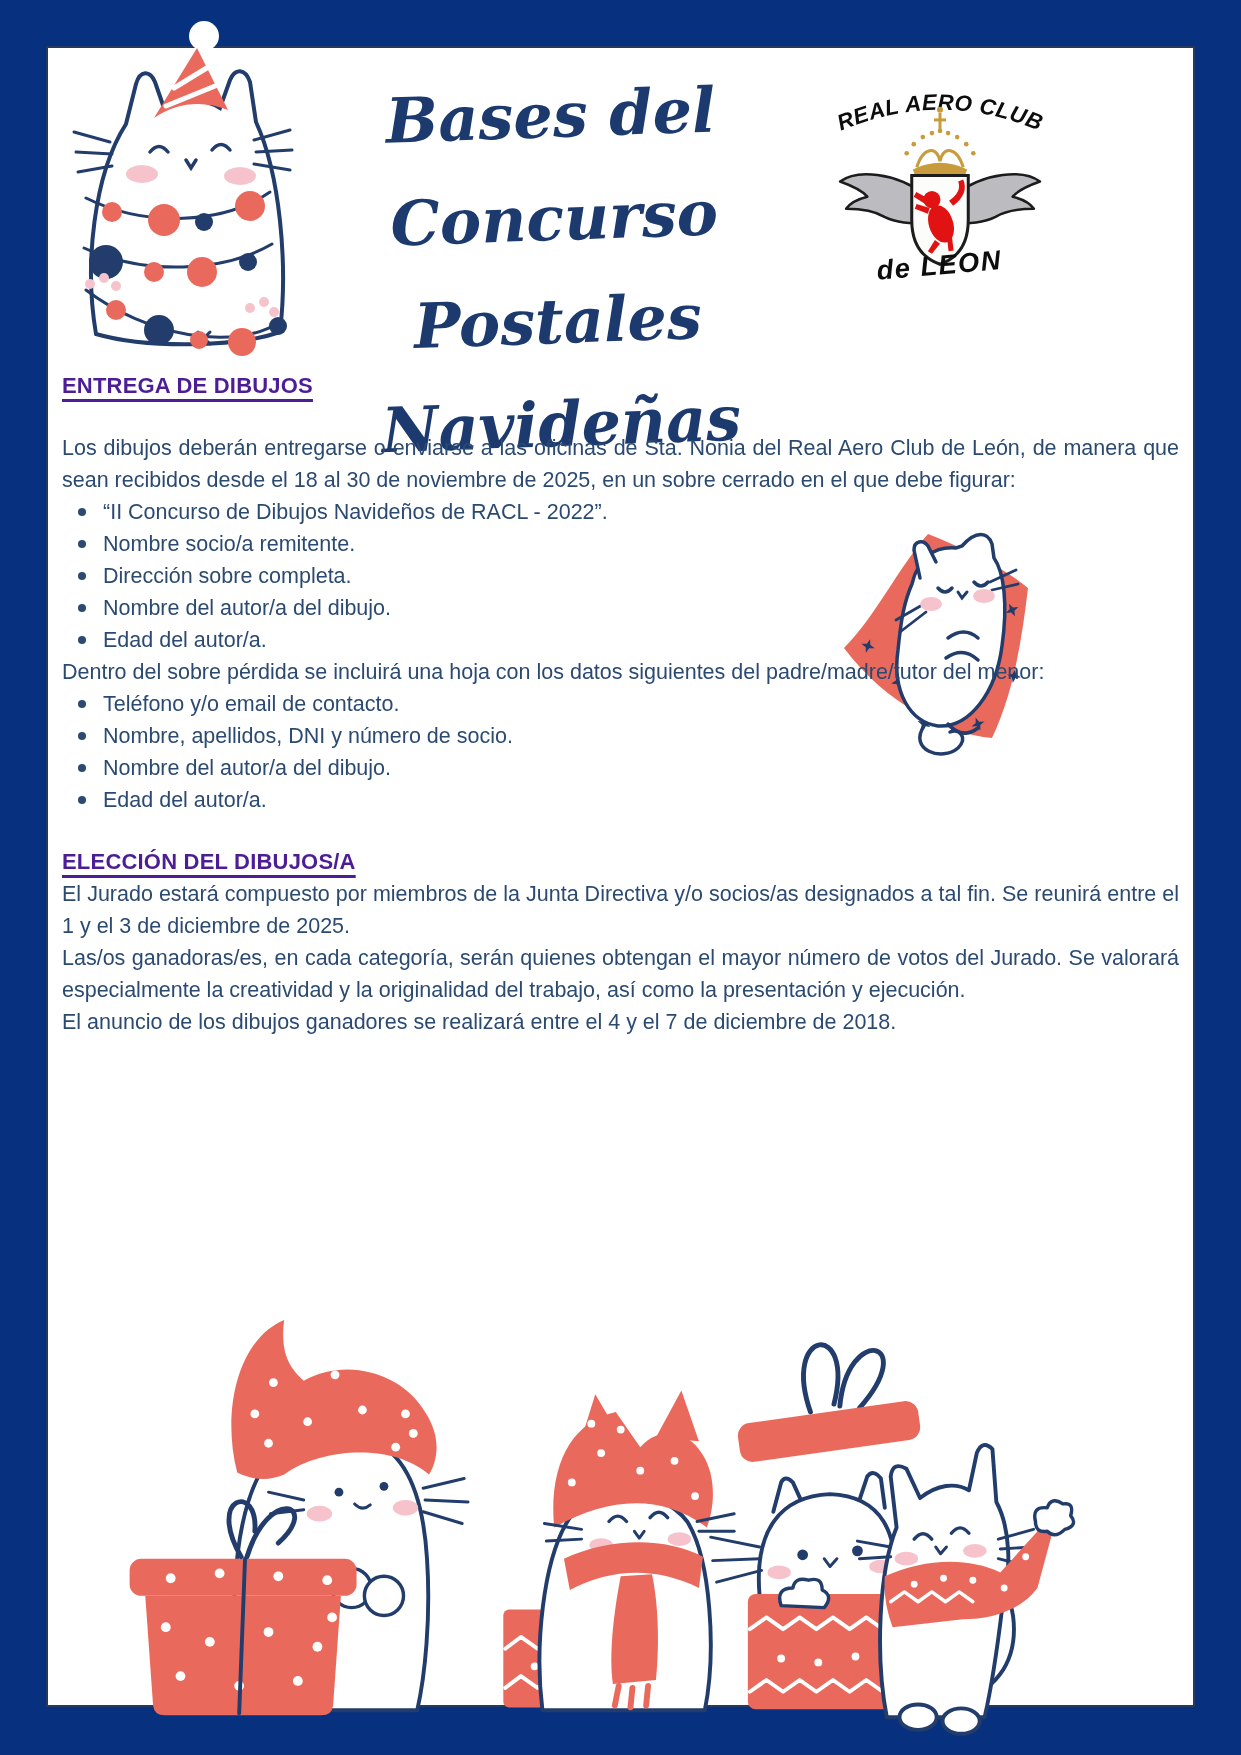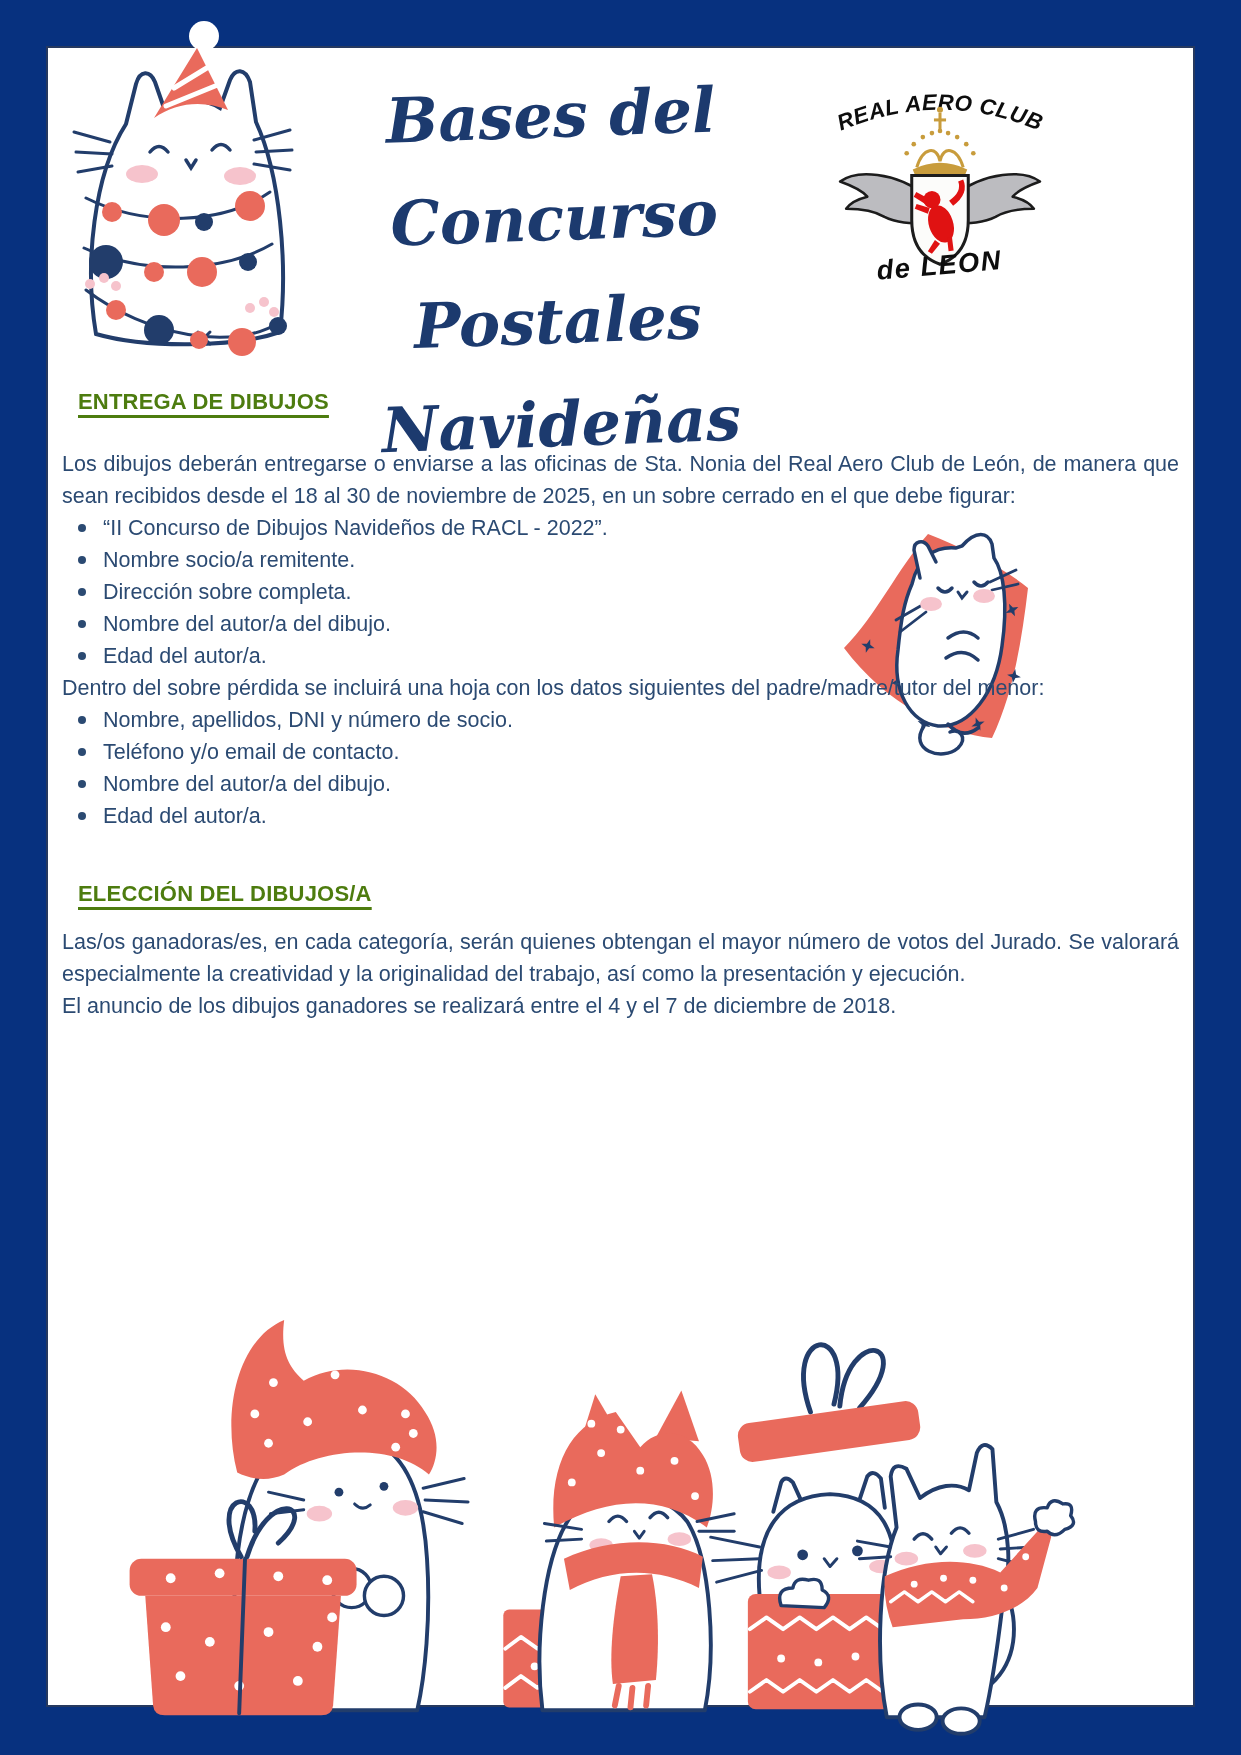--- a/index.html
+++ b/index.html
@@ -8,21 +8,21 @@
         border:2px solid #26395f;box-sizing:border-box;}
   
   .party-cat{position:absolute;left:6px;top:-26px;width:238px;height:330px;}
   .title-block{position:absolute;left:212px;top:16px;width:592px;text-align:center;
                transform:rotate(-2deg);color:#1c3a6e;font-family:"DejaVu Serif",serif;
                font-style:italic;font-weight:bold;font-size:62px;line-height:103px;}
   .club-logo{position:absolute;left:786px;top:26px;width:212px;height:212px;}
   
   .content{position:absolute;left:14px;right:14px;top:322px;z-index:2;
            color:#2b4a72;font-size:21.5px;line-height:32px;text-align:justify;}
-  .content h2{margin:16px;font-size:22px;line-height:32px;font-weight:bold;color:#4d7c0f;
+  .content h2{margin:0;font-size:22px;line-height:32px;font-weight:bold;color:#4c1d95;
               text-align:left;text-decoration:underline;text-decoration-thickness:2.5px;
               text-underline-offset:6px;letter-spacing:.2px;}
   .content h2.first{margin-bottom:30px;}
   .content p{margin:0;}
   .content ul{margin:0;padding:0;list-style:none;}
   .content li{position:relative;padding-left:41px;line-height:32px;}
   .bullet-dot{position:absolute;left:16px;top:12px;width:8px;height:8px;border-radius:50%;
               background:#2b4a72;}
   .gap{height:30px;}
   
@@ -208,30 +208,31 @@
 
 
     <ul>
       <li><span class="bullet-dot"></span><span>Nombre del autor/a del dibujo.</span></li>
       <li><span class="bullet-dot"></span><span>Edad del autor/a.</span></li>
     </ul>
 
     <p>Dentro del sobre pérdida se incluirá una hoja con los datos siguientes del padre/madre/tutor del menor:</p>
 
     <ul>
+      <li><span class="bullet-dot"></span><span>Teléfono y/o email de contacto.</span></li>
       <li><span class="bullet-dot"></span><span>Nombre, apellidos, DNI y número de socio.</span></li>
-      <li><span class="bullet-dot"></span><span>Teléfono y/o email de contacto.</span></li>
       <li><span class="bullet-dot"></span><span>Nombre del autor/a del dibujo.</span></li>
       <li><span class="bullet-dot"></span><span>Edad del autor/a.</span></li>
     </ul>
 
 
     <div class="gap"></div>
 
     <h2>ELECCIÓN DEL DIBUJOS/A</h2>
+    <p>El Jurado estará compuesto por miembros de la Junta Directiva y/o socios/as designados a tal fin. Se reunirá entre el 1 y el 3 de diciembre de 2025.</p>
     <p>Las/os ganadoras/es, en cada categoría, serán quienes obtengan el mayor número de votos del Jurado. Se valorará especialmente la creatividad y la originalidad del trabajo, así como la presentación y ejecución.</p>
     <p>El anuncio de los dibujos ganadores se realizará entre el 4 y el 7 de diciembre de 2018.</p>
   </div>
 
   <svg class="bottom-cats" viewBox="0 0 920 480">
     <g stroke-linecap="round" stroke-linejoin="round">
 
       <g>
         <path d="M135,455 C118,380 122,270 150,215 C170,180 220,165 262,178 C300,190 318,235 322,300
                  C326,360 320,420 312,455 Z" fill="#ffffff" stroke="#223d6b" stroke-width="4"></path>

